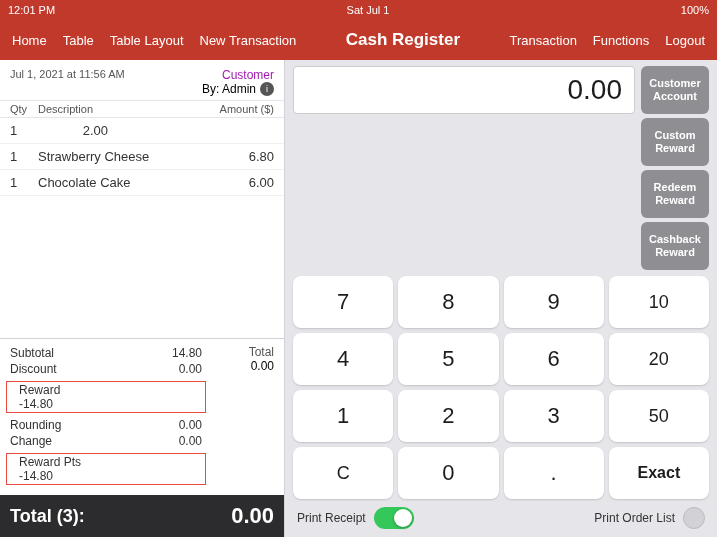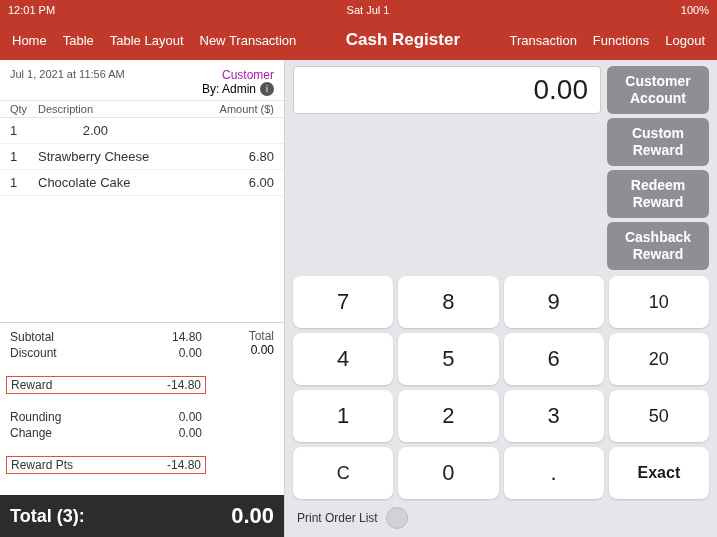--- a/index.html
+++ b/index.html
@@ -143,22 +143,23 @@
     }
     .totals-row {
       display: flex;
       justify-content: space-between;
       padding: 1px 0;
     }
     .totals-row .label { color: #333; }
     .totals-row .value { color: #333; }
     .totals-row.highlighted {
       border: 1.5px solid #e74c3c;
-      padding: 1px 4px;
-      margin: 15px -4px;
+      padding: 1px 12px;
+      margin: 4px -4px;
+      flex-direction: column;
     }
     .total-label { color: #555; }
 
     .grand-total {
       background: #2c2c2e;
       color: white;
       padding: 8px 10px;
       display: flex;
       align-items: center;
       justify-content: space-between;
@@ -204,23 +205,23 @@
     .side-buttons {
       display: flex;
       flex-direction: column;
       gap: 4px;
     }
     .side-btn {
       background: #8e8e93;
       color: white;
       border: none;
       border-radius: 6px;
-      width: 102px;
+      width: 68px;
       height: 48px;
-      font-size: 14px;
+      font-size: 11px;
       font-weight: 600;
       cursor: pointer;
       text-align: center;
       line-height: 1.2;
     }
 
     
     .numpad {
       display: grid;
       grid-template-columns: repeat(4, 1fr);
@@ -431,20 +432,26 @@
       <button class="num-btn">3</button>
       <button class="num-btn special">50</button>
       <button class="num-btn special">C</button>
       <button class="num-btn">0</button>
       <button class="num-btn">.</button>
       <button class="num-btn exact-btn">Exact</button>
     </div>
 
     <div class="toggle-row">
       <div class="toggle-group">
+        <span class="toggle-label">Print Receipt</span>
+        <div class="toggle-switch on">
+          <div class="toggle-thumb"></div>
+        </div>
+      </div>
+      <div class="toggle-group">
         <span class="toggle-label">Print Order List</span>
         <div class="toggle-circle"></div>
       </div>
     </div>
     <div class="toggle-row">
       
       
     </div>
 
   </div>

